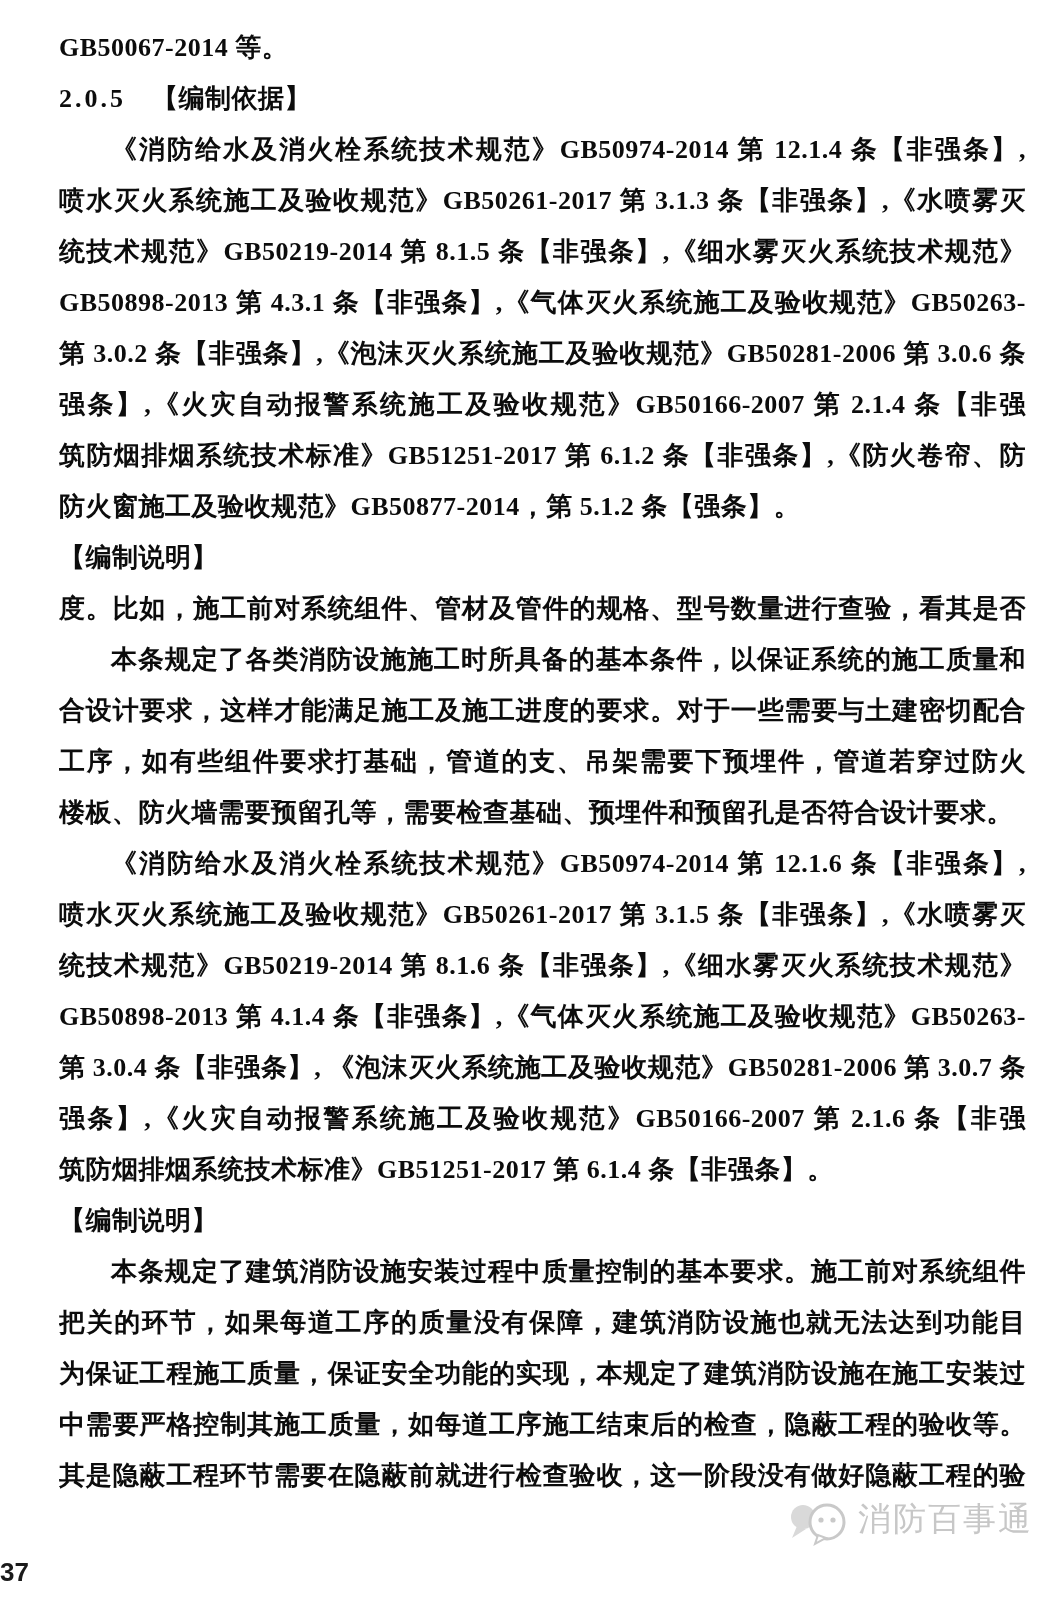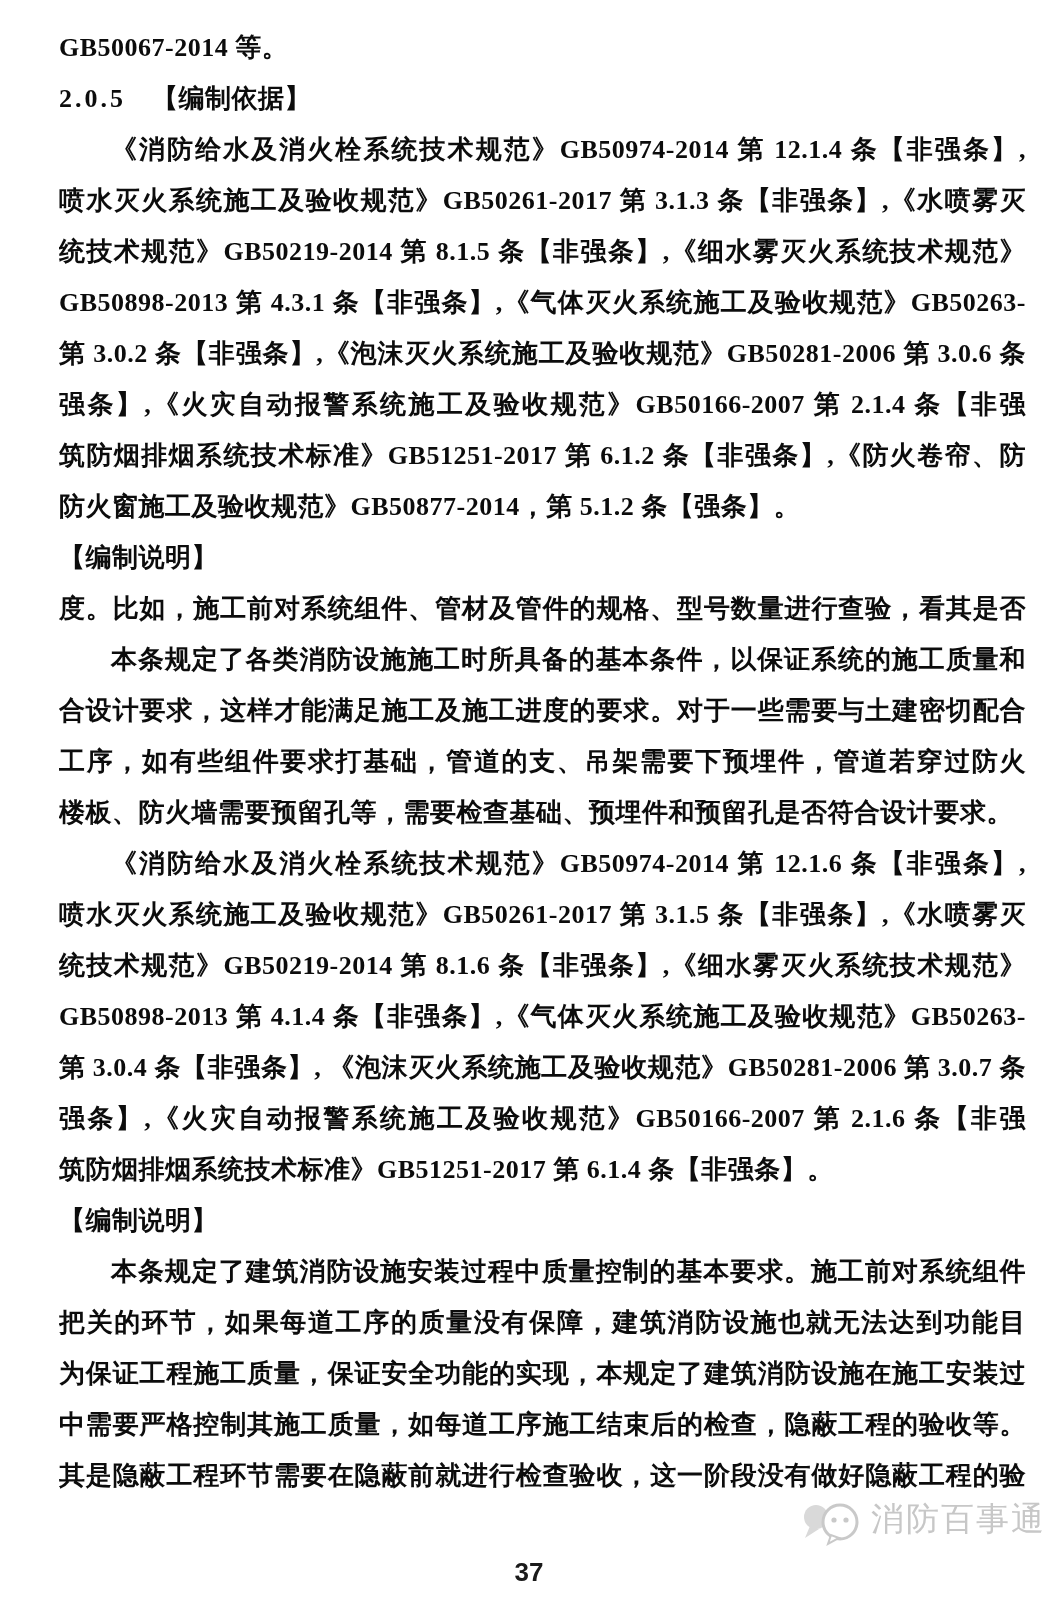--- a/index.html
+++ b/index.html
@@ -43,29 +43,28 @@
   }
   .tl.heading .num {
     letter-spacing: 3px;
     margin-right: 26px;
   }
   .page-number {
     position: absolute;
     left: 0;
     right: 0;
     bottom: 12px;
-    text-align: center;
     font-family: "Liberation Sans", "DejaVu Sans", sans-serif;
     font-size: 26px;
     font-weight: 700;
     color: #1a1a1a;
   }
   .watermark {
     position: absolute;
-    right: 12px;
+    right: 25px;
     bottom: 52px;
     display: flex;
     align-items: center;
     gap: 8px;
     color: #c7c7c7;
     font-size: 33px;
     font-weight: 400;
     letter-spacing: 2px;
     pointer-events: none;
   }

